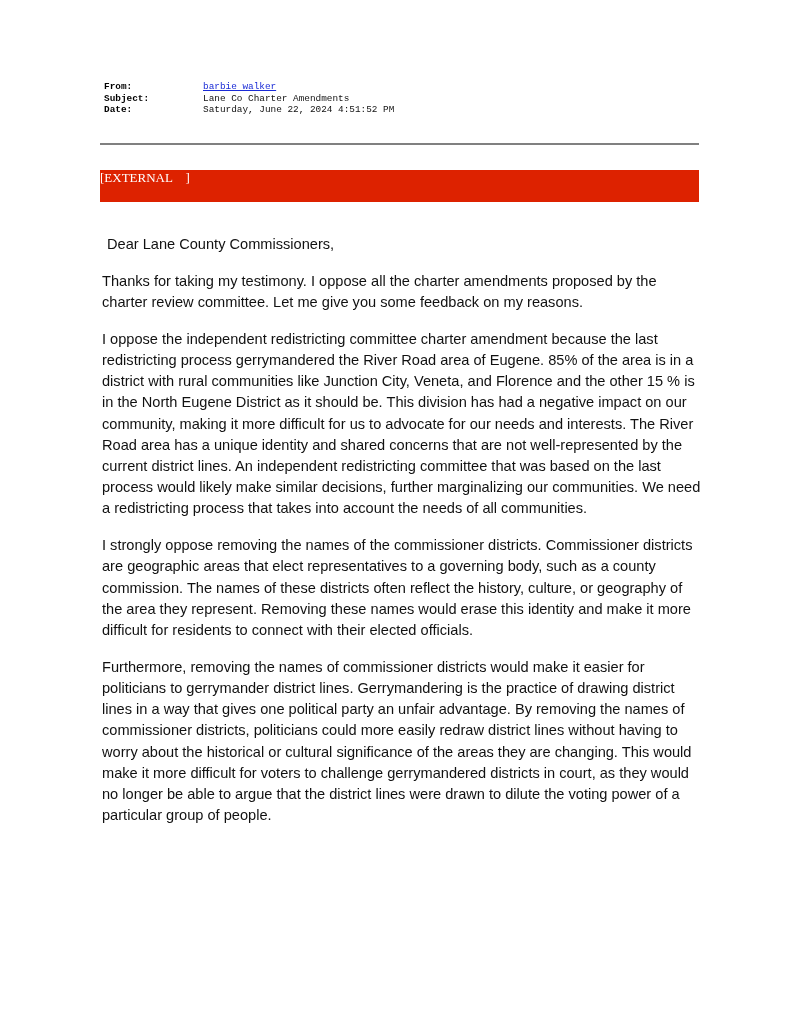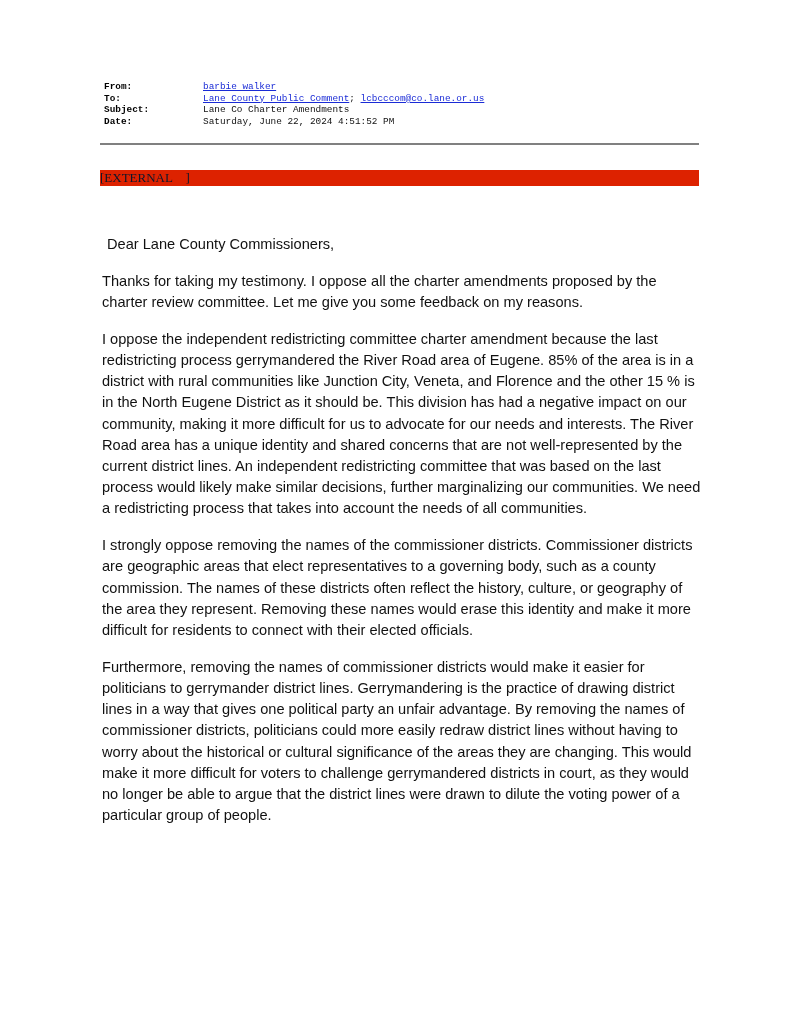--- a/index.html
+++ b/index.html
@@ -43,26 +43,26 @@
       top: 143px;
       width: 599px;
       height: 2px;
       background: #808080;
     }
     .external-banner {
       position: absolute;
       left: 100px;
       top: 170px;
       width: 599px;
-      height: 16px;
+      height: 32px;
       background: #dd2200;
       font-family: "Liberation Serif", serif;
       font-size: 13px;
       line-height: 16px;
-      color: #0f172a;
+      color: #ffffff;
       white-space: pre;
     }
     .body-text {
       position: absolute;
       left: 102px;
       top: 234px;
       width: 604px;
       font-family: "Liberation Sans", sans-serif;
       font-size: 14.6px;
       line-height: 21.2px;
@@ -77,26 +77,20 @@
   </style>
 </head>
 <body>
 
 <div class="header">
   <div class="header-row">
     <span class="header-label">From:</span>
     <span class="header-value"><a class="header-link">barbie walker</a></span>
   </div>
   <div class="header-row">
-    <span class="header-label">To:</span>
-    <span class="header-value">
-      <a class="header-link">Lane County Public Comment</a><span>; </span><a class="header-link">lcbcccom@co.lane.or.us</a>
-    </span>
-  </div>
-  <div class="header-row">
     <span class="header-label">Subject:</span>
     <span class="header-value">Lane Co Charter Amendments</span>
   </div>
   <div class="header-row">
     <span class="header-label">Date:</span>
     <span class="header-value">Saturday, June 22, 2024 4:51:52 PM</span>
   </div>
 </div>
 
 <div class="divider"></div>

